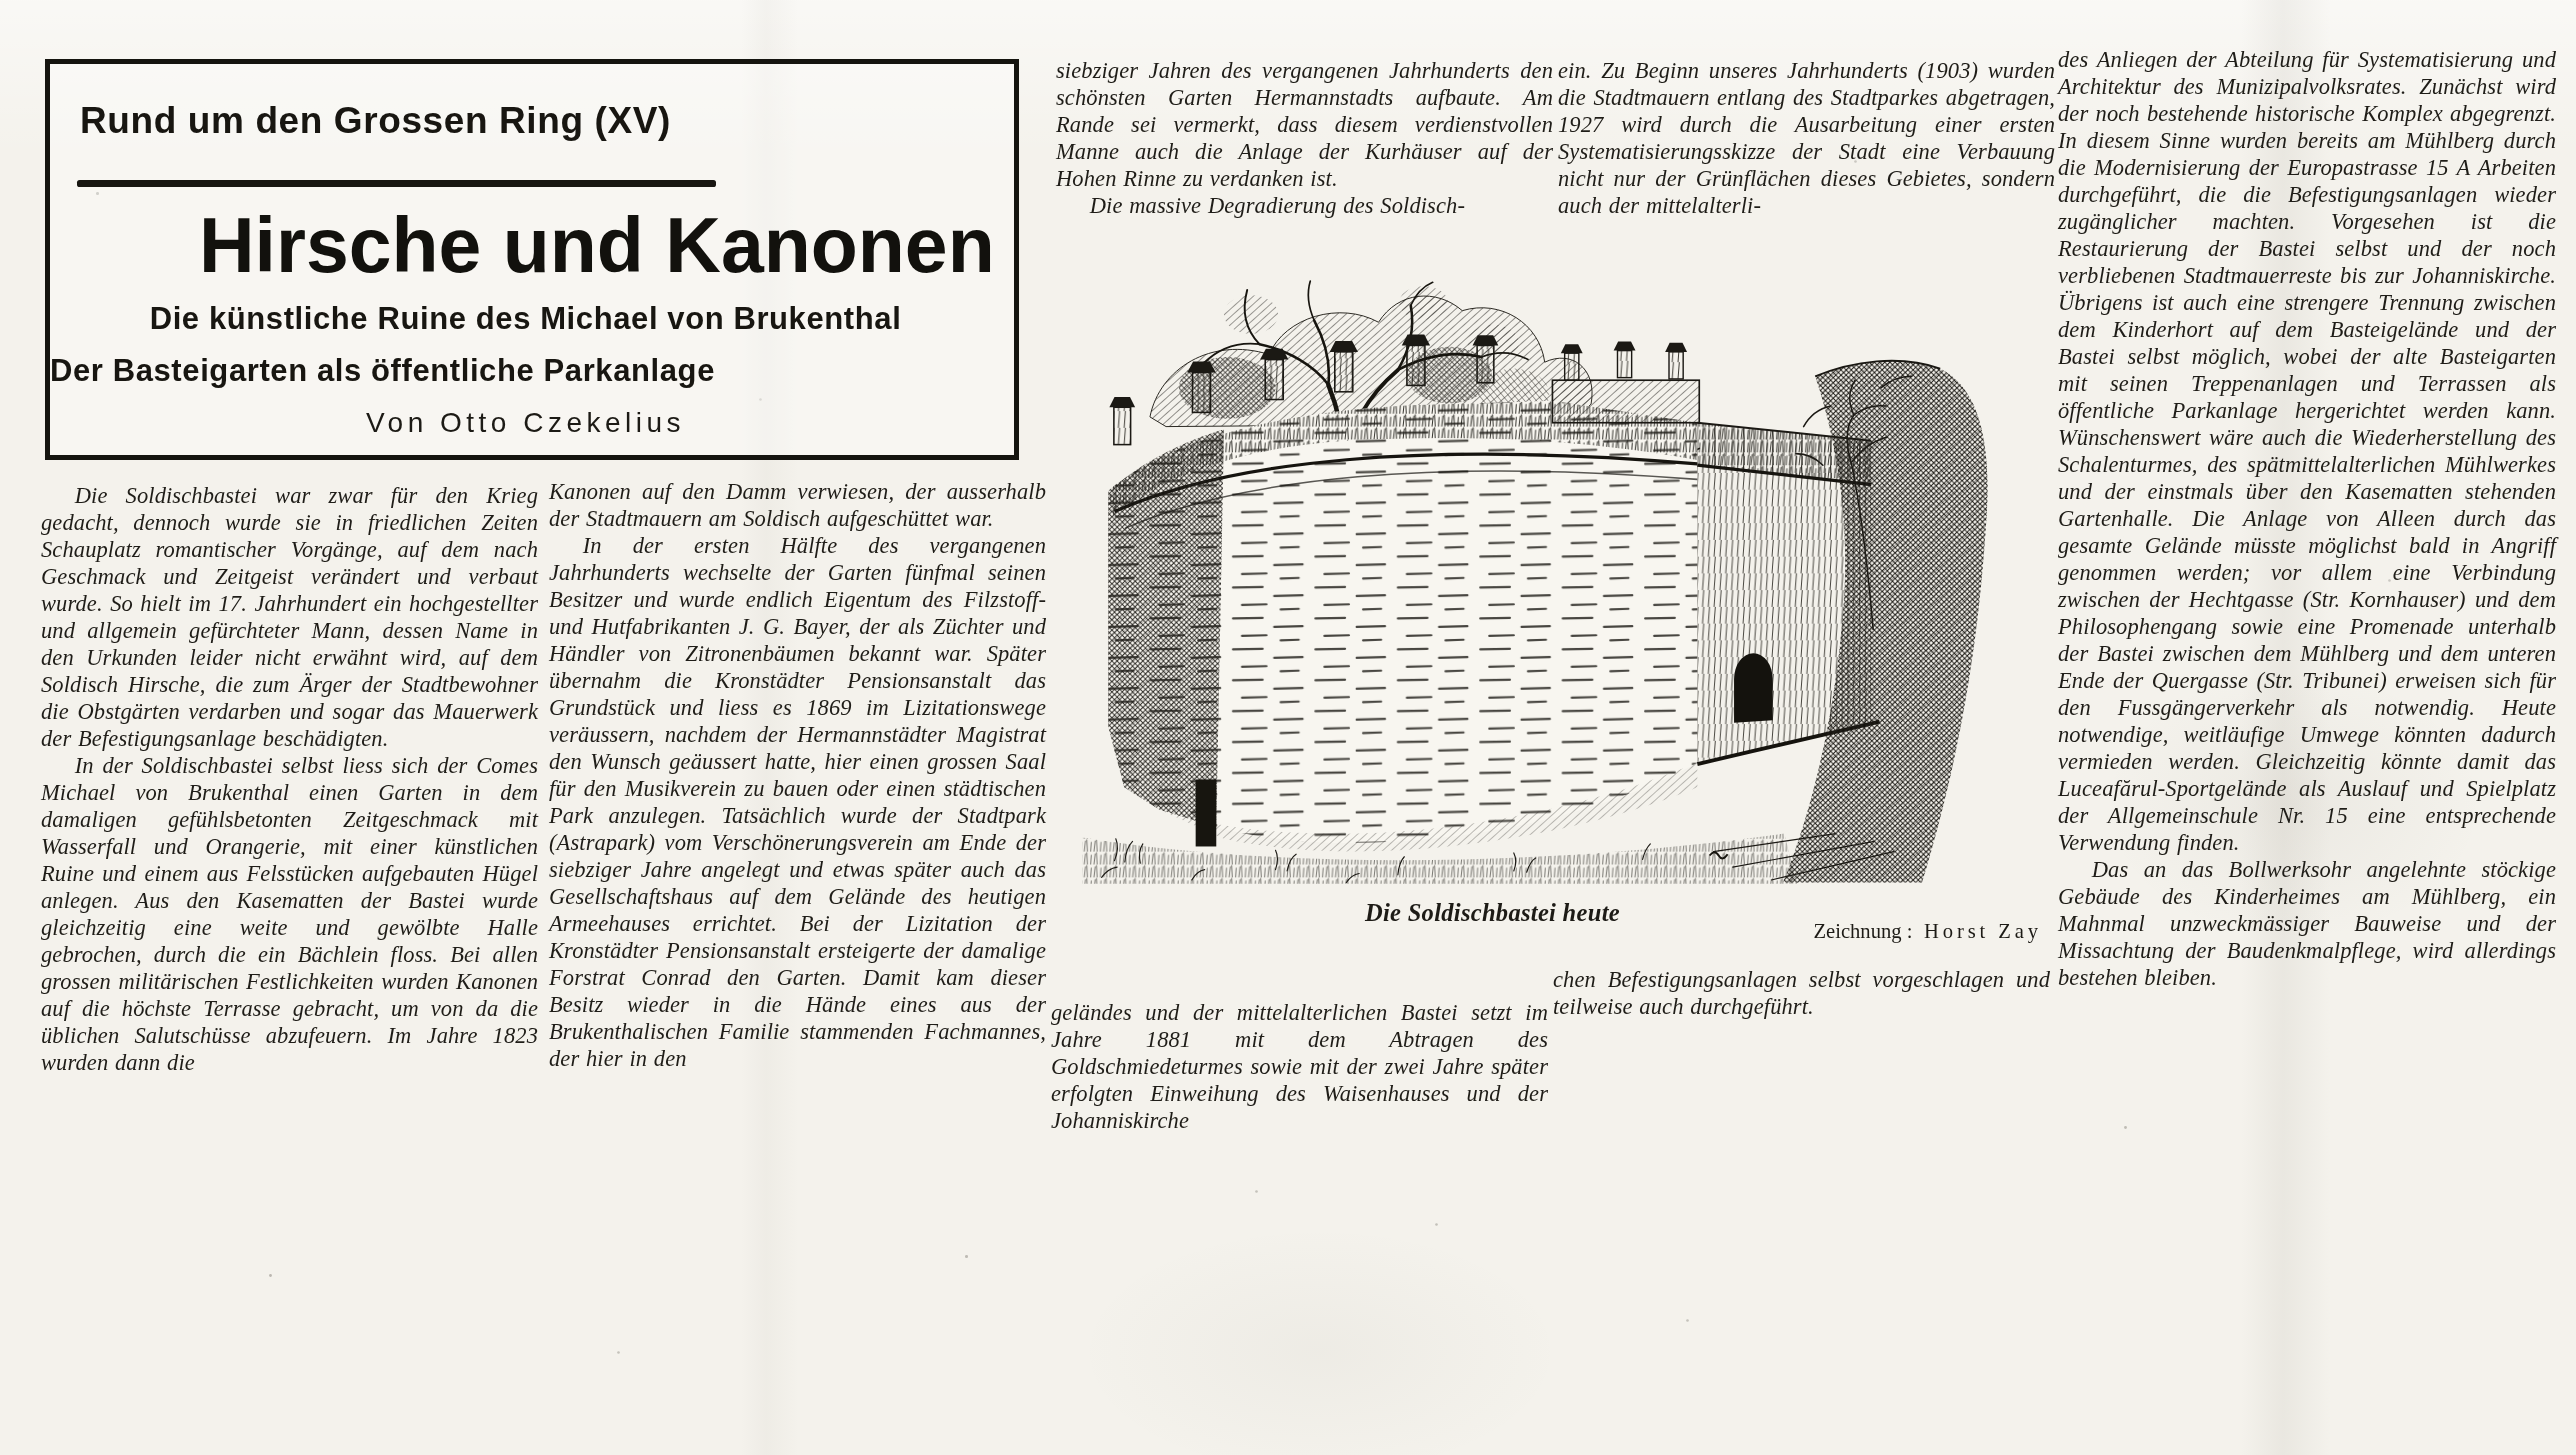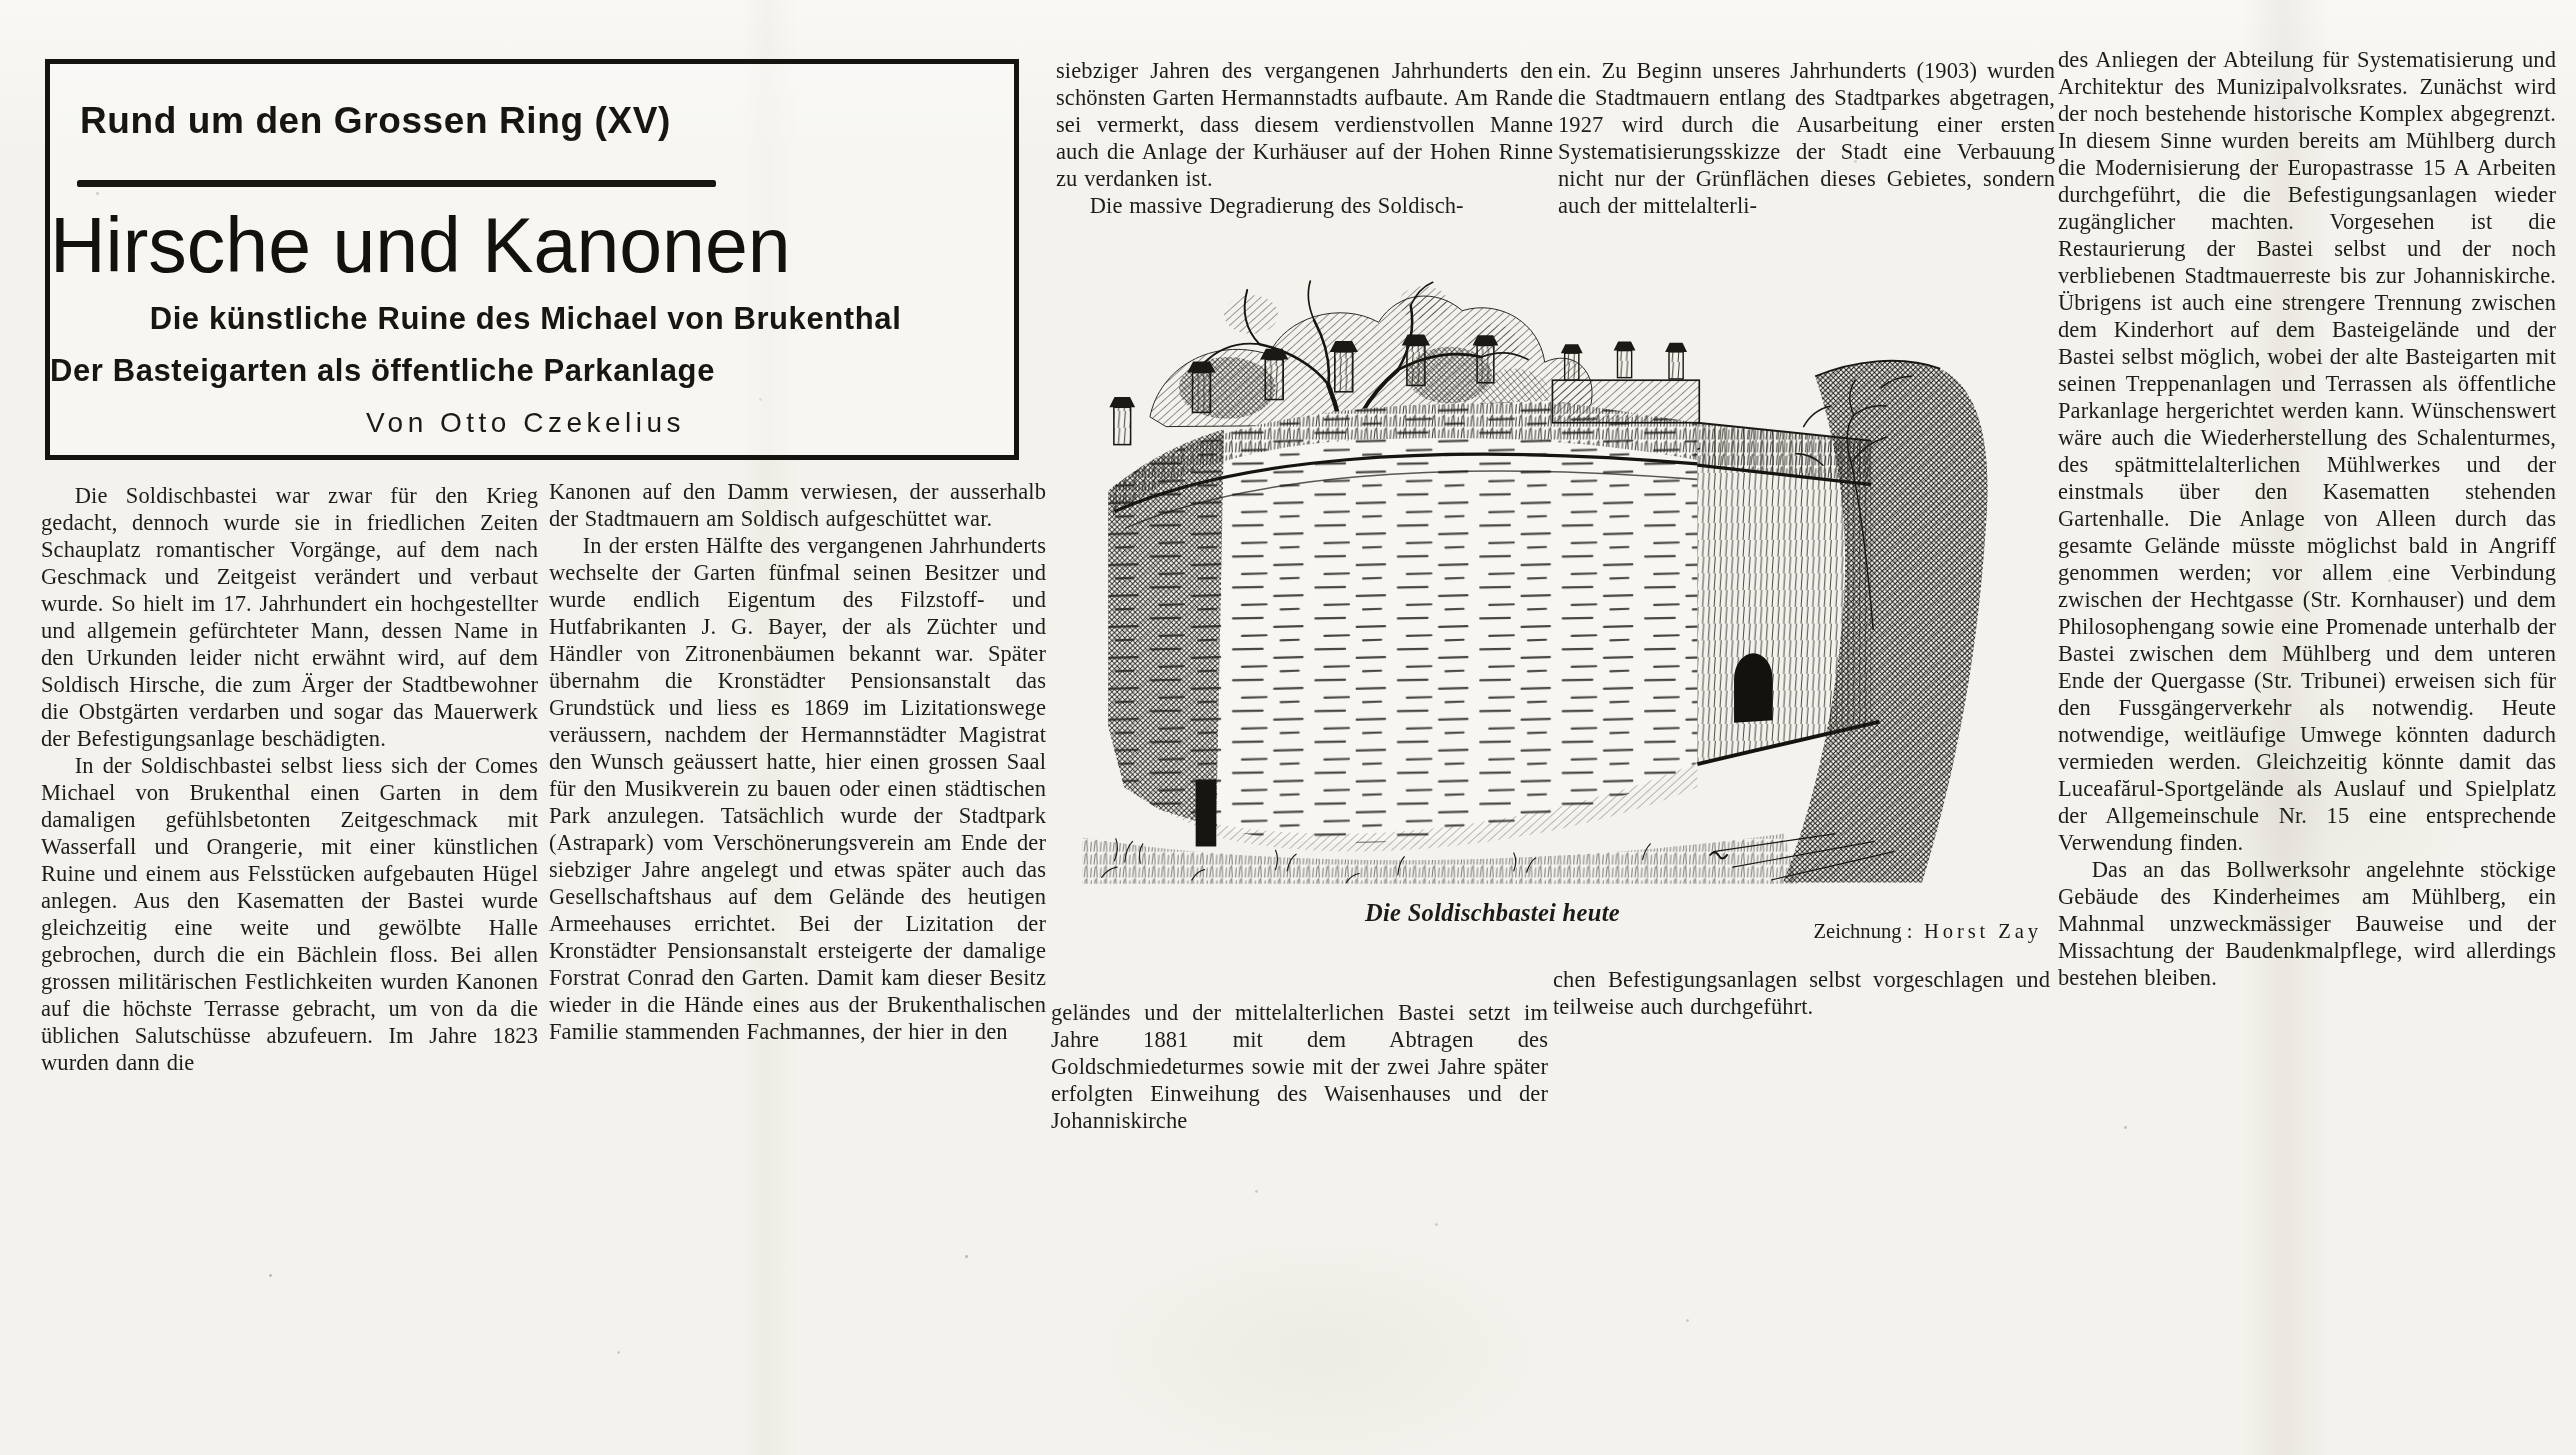--- a/index.html
+++ b/index.html
@@ -25,22 +25,22 @@
   .series{
     position:absolute;left:30px;top:36px;
     font-family:"Liberation Sans",sans-serif;font-weight:700;font-size:37px;color:#181611;
     letter-spacing:0.6px;white-space:nowrap;
   }
   .series-rule{
     position:absolute;left:27px;top:116px;width:639px;height:7px;background:#181611;
     border-radius:2.6px;
   }
   .main-title{
-    position:absolute;left:0;right:19.3px;top:137px;text-align:left;
-    font-family:"Liberation Sans",sans-serif;font-weight:400;font-size:77px;color:#12110d;
+    position:absolute;left:0;right:19.3px;top:137px;text-align:right;
+    font-family:"Liberation Sans",sans-serif;font-weight:700;font-size:77px;color:#12110d;
     letter-spacing:0px;white-space:nowrap;
   }
   .sub1{
     position:absolute;left:0;right:13px;top:237px;text-align:center;
     font-family:"Liberation Sans",sans-serif;font-weight:700;font-size:31px;color:#181611;
     letter-spacing:0.6px;white-space:nowrap;
   }
   .sub2{
     position:absolute;left:0;right:13px;top:289px;
     font-family:"Liberation Sans",sans-serif;font-weight:700;font-size:31px;color:#181611;
@@ -50,21 +50,21 @@
     position:absolute;left:0;right:13px;top:343px;text-align:center;
     font-family:"Liberation Sans",sans-serif;font-weight:400;font-size:28px;color:#1c1a15;
     letter-spacing:4.5px;white-space:nowrap;
   }
   
   .col{
     position:absolute;width:497px;
     font-family:"Liberation Serif",serif;font-size:22.5px;line-height:27px;
     color:#1f1d18;text-align:justify;letter-spacing:0.1px;word-spacing:1px;
   }
-  .col p{margin:0;}
+  .col p{margin:0;font-style:italic;}
   .col p.ind{text-indent:1.5em;}
   .c1{left:41px;top:482px;}
   .c2{left:549px;top:478px;}
   .c3t{left:1056px;top:57px;}
   .c4t{left:1558px;top:57px;}
   .c3b{left:1051px;top:999px;}
   .c4b{left:1553px;top:966px;}
   .c5{left:2058px;top:46px;width:498px;}
   
   .figure{position:absolute;left:1063px;top:272px;width:966px;height:617px;}

